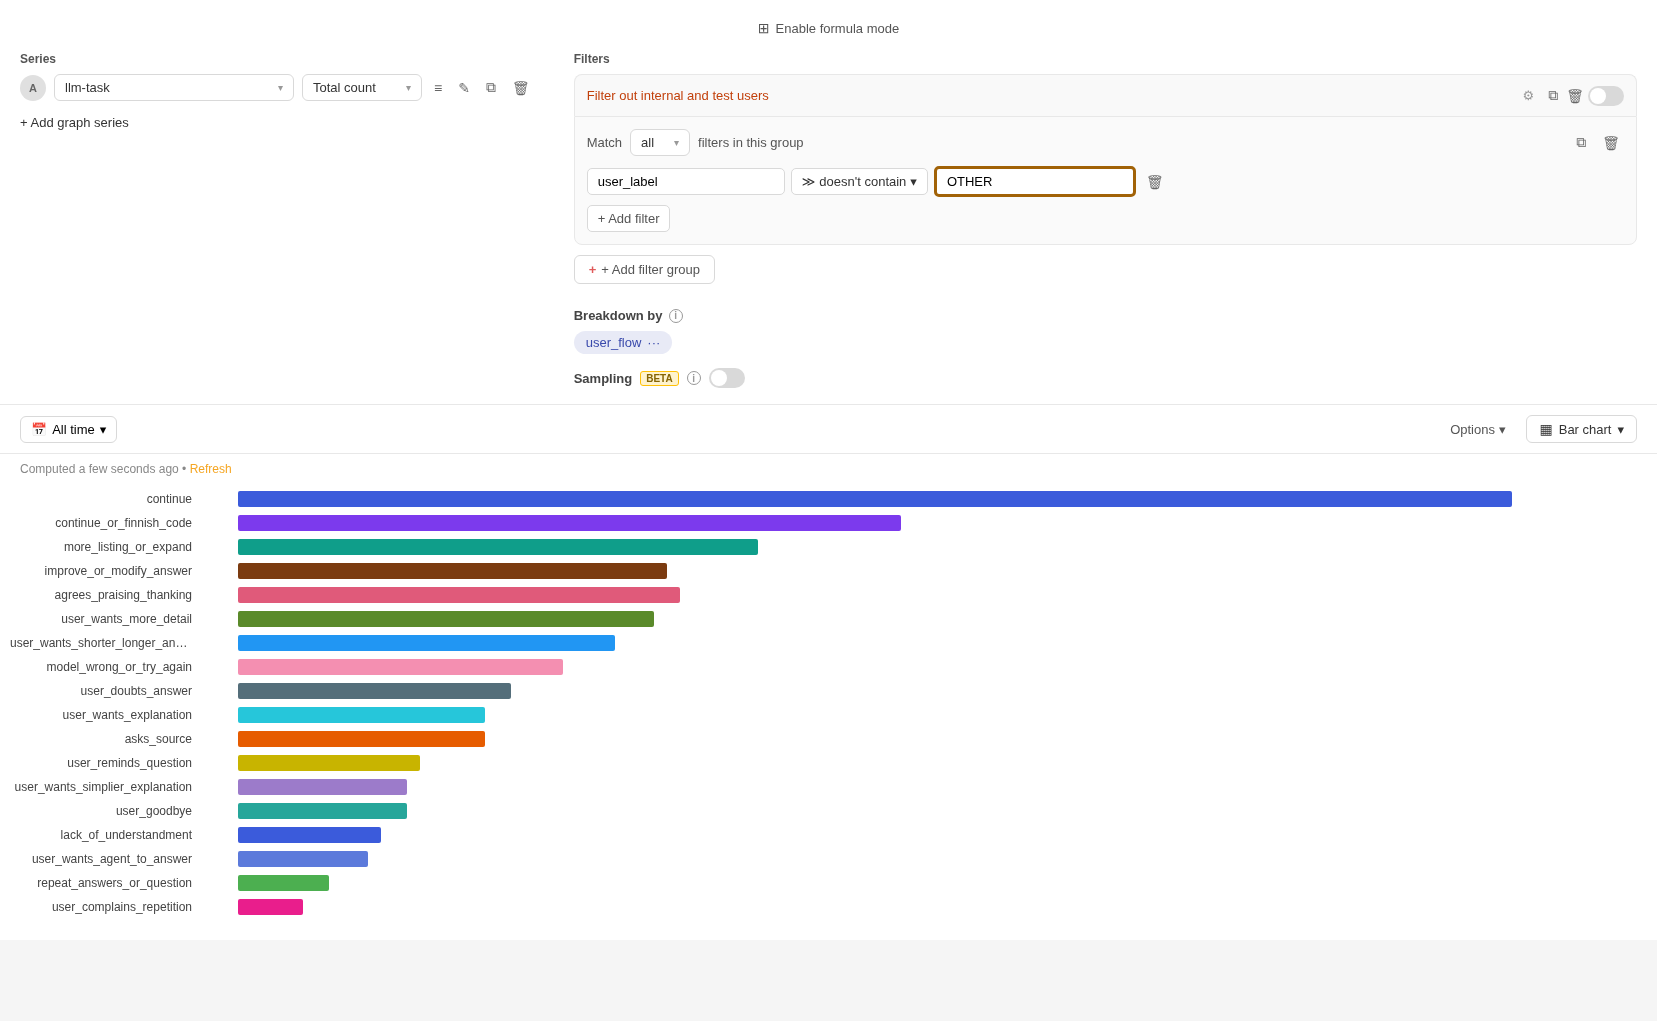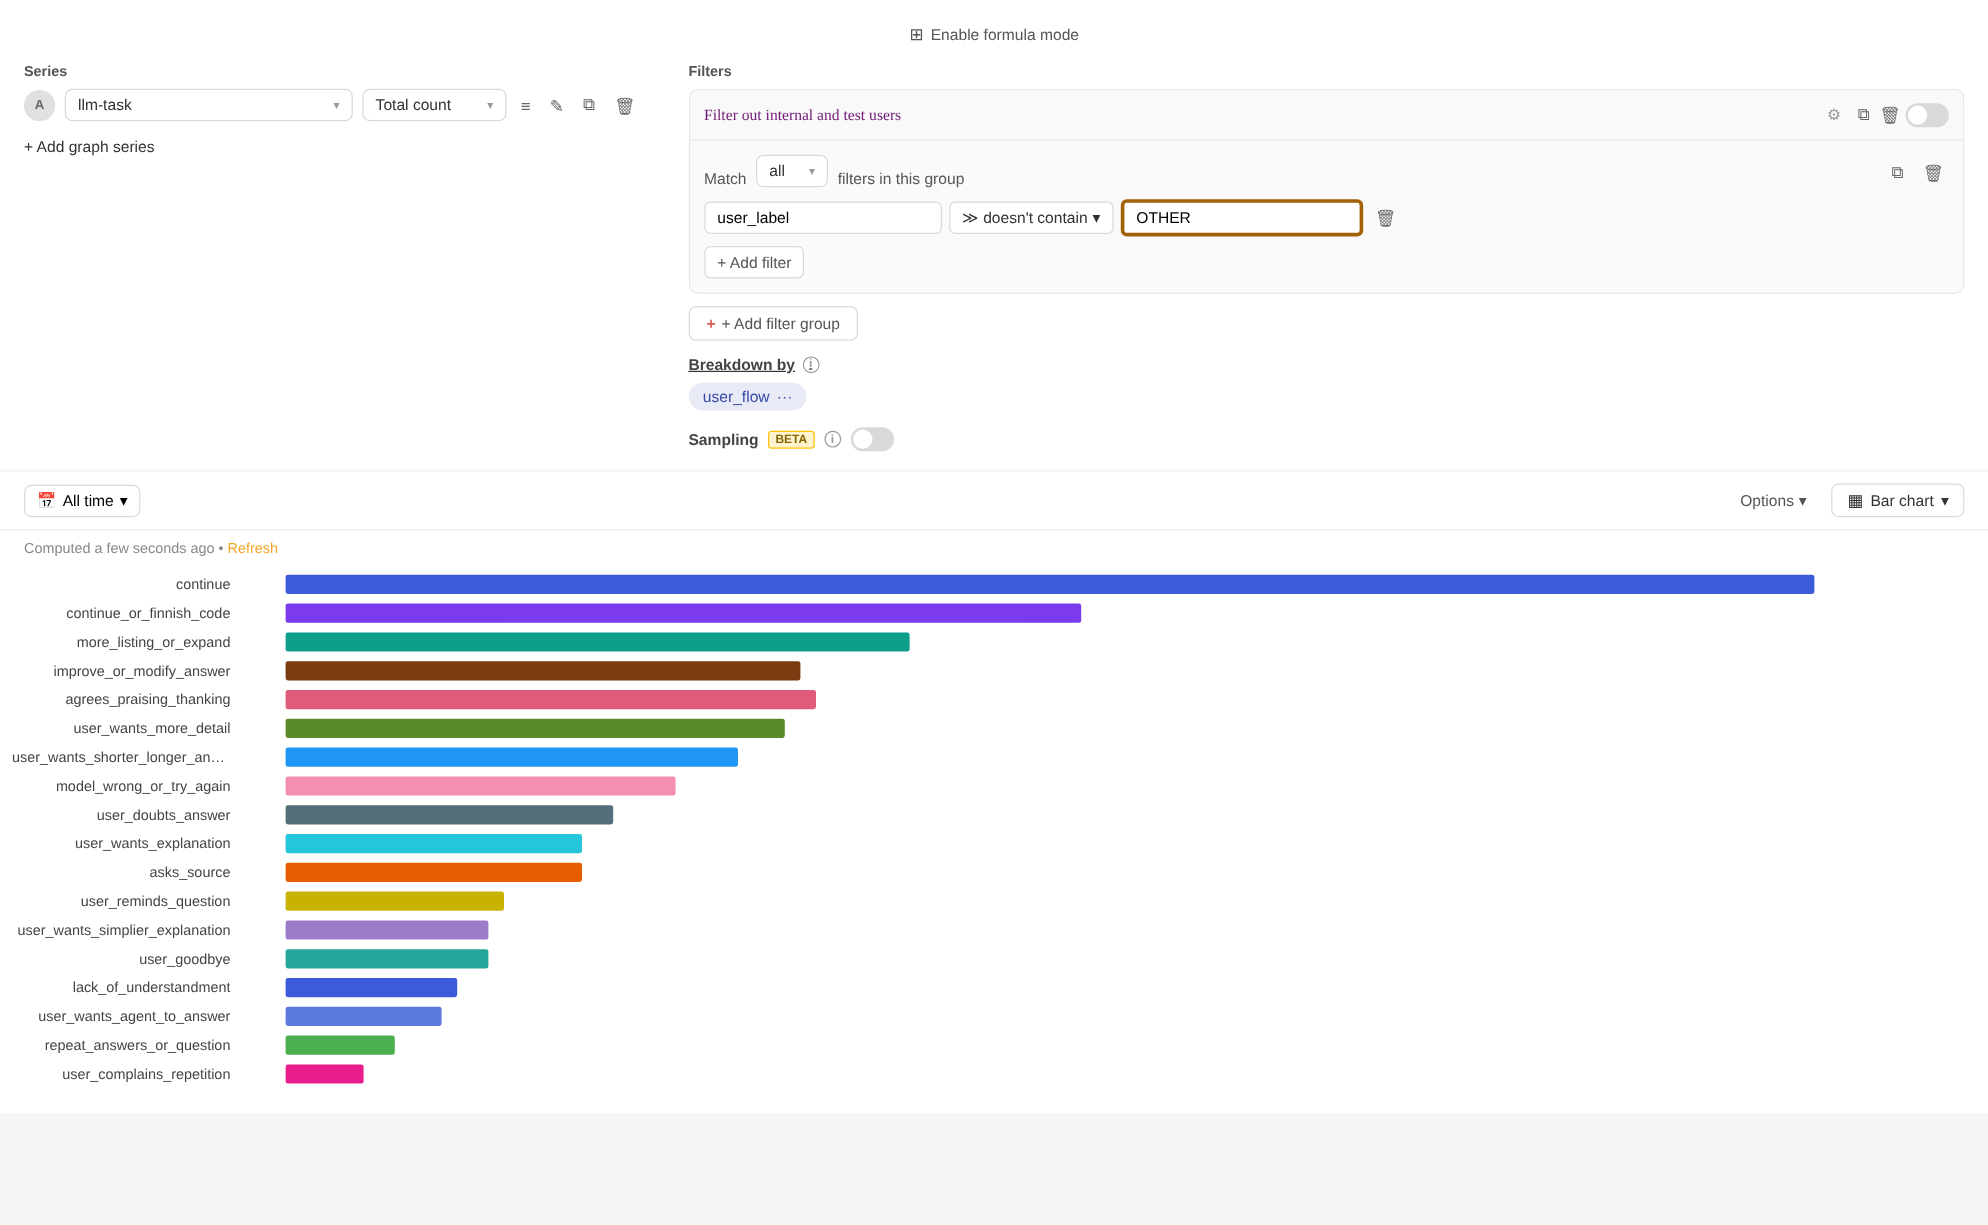--- a/index.html
+++ b/index.html
@@ -117,23 +117,22 @@
       justify-content: space-between;
       padding: 8px 12px;
       background: #f9f9f9;
       border: 1px solid #e8e8e8;
       border-radius: 8px 8px 0 0;
       border-bottom: none;
     }
 
     .filter-group-label {
       font-size: 13px;
-      color: #701a75;
+      color: #c2410c;
       flex: 1;
-      font-family: Liberation Serif, serif;
     }
 
     .toggle-switch {
       width: 36px; height: 20px;
       background: #d9d9d9;
       border-radius: 10px;
       position: relative;
       cursor: pointer;
     }
     .toggle-switch::after {
@@ -148,21 +147,21 @@
 
     .filter-group-body {
       border: 1px solid #e8e8e8;
       border-radius: 0 0 8px 8px;
       padding: 12px;
       background: #fafafa;
     }
 
     .match-row {
       display: flex;
-      align-items: flex-end;
+      align-items: center;
       gap: 8px;
       margin-bottom: 10px;
       font-size: 13px;
       color: #555;
     }
 
     .filter-row {
       display: flex;
       align-items: center;
       gap: 6px;
@@ -220,22 +219,21 @@
       border-radius: 6px;
       padding: 6px 14px;
       font-size: 13px;
       background: #fff;
       cursor: pointer;
       color: #555;
       margin-top: 10px;
     }
 
     .breakdown-section {
-      margin-top: 12px;
-      text-decoration: underline;
+      margin-top: 24px;
     }
 
     .breakdown-label-row {
       display: flex;
       align-items: center;
       gap: 6px;
       margin-bottom: 8px;
       font-size: 13px;
       font-weight: 600;
       color: #444;

